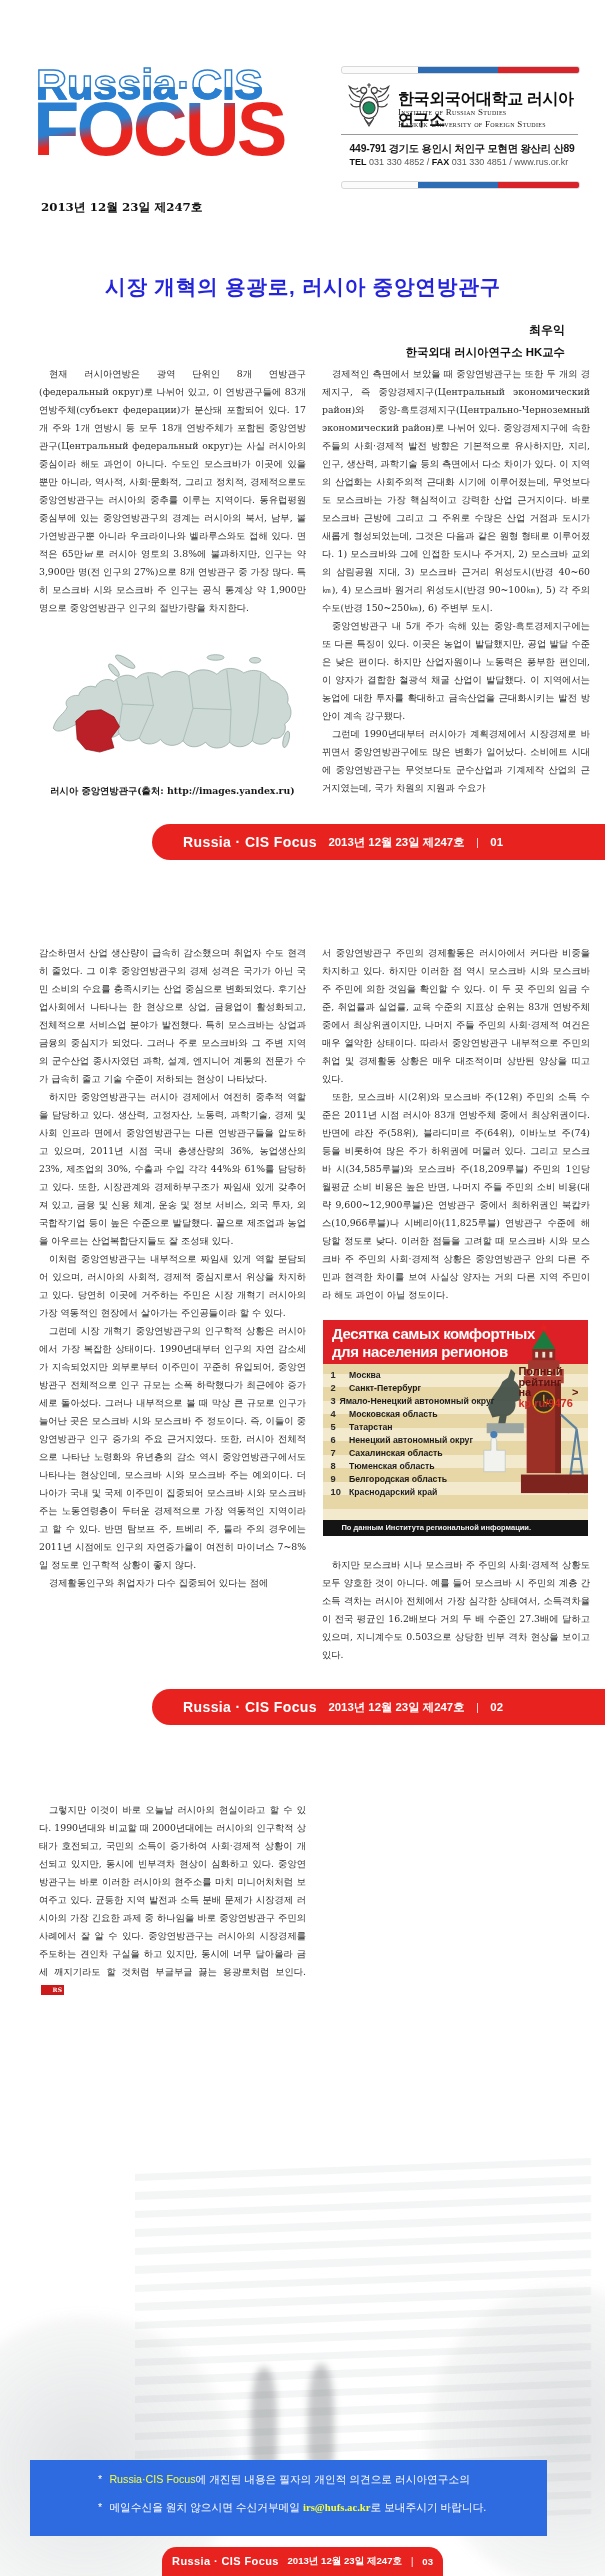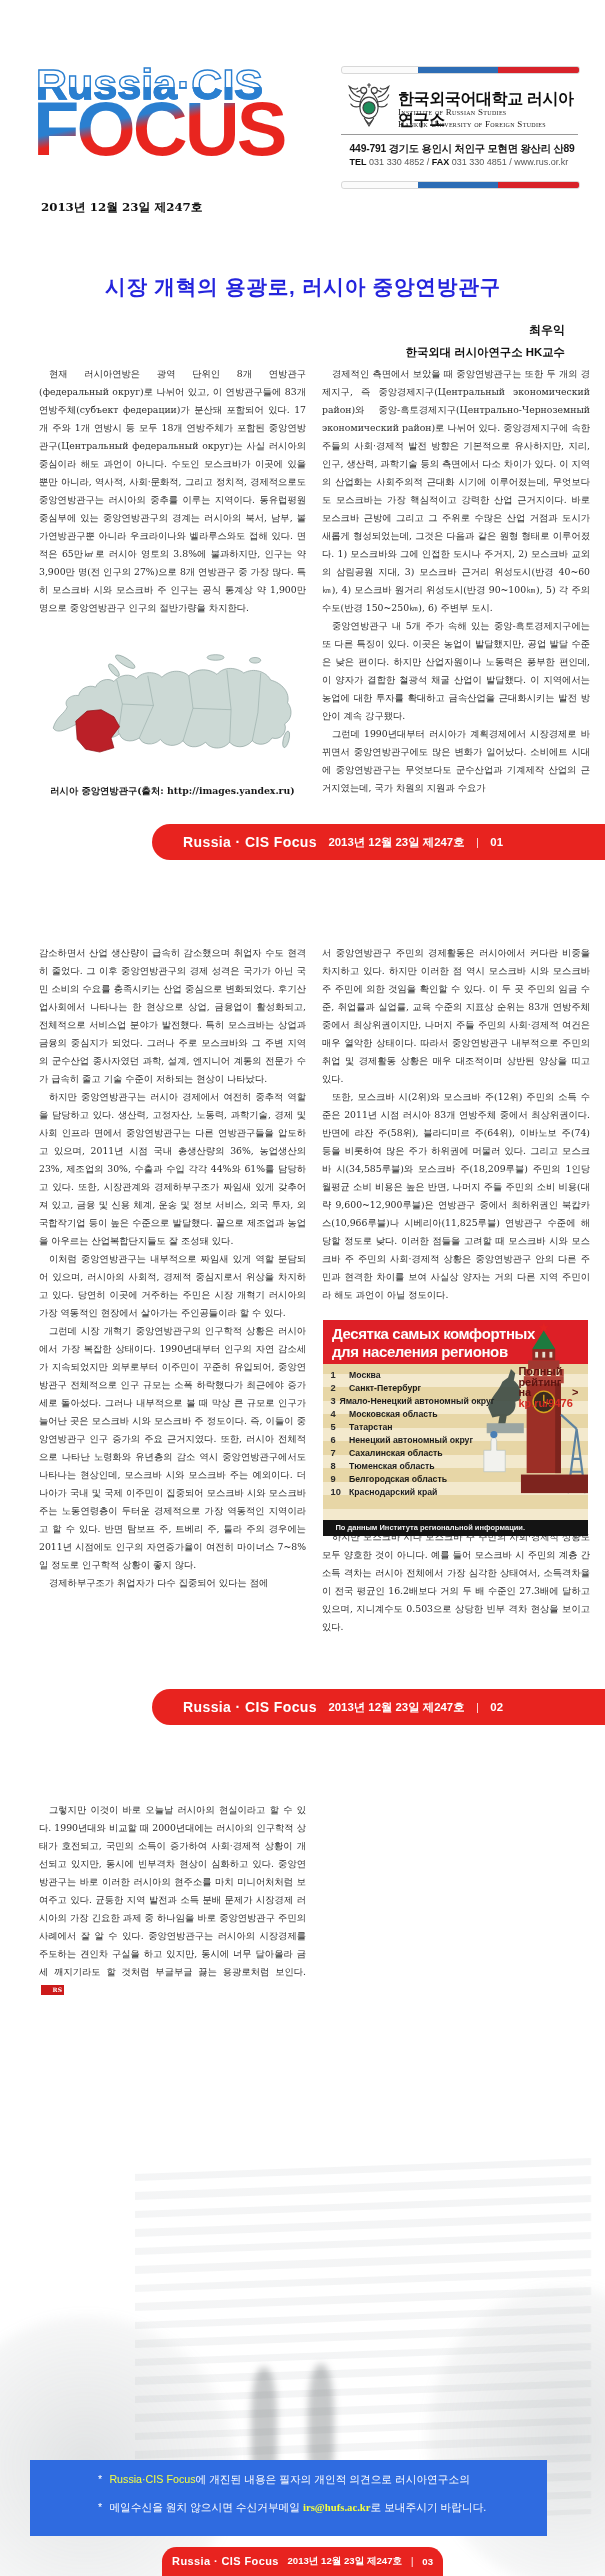--- a/index.html
+++ b/index.html
@@ -66,24 +66,24 @@
            color:#fff;font-weight:800;font-size:15px;line-height:18px;letter-spacing:-0.4px;padding:5px 0 0 8.6px;box-sizing:border-box;}
   .rk-art{position:absolute;right:0;top:0;z-index:2;}
   .rk-list{position:absolute;left:7.1px;top:48px;margin:0;padding:0;list-style:none;z-index:3;width:164px;}
   .rk-list li{display:flex;height:13px;align-items:center;}
   .rk-n{width:18.5px;font-weight:800;font-size:9.3px;color:#2c2c2c;}
   .rk-name{font-size:8.7px;font-weight:700;color:#1c1c1c;white-space:nowrap;}
   .rk-promo{position:absolute;right:10px;top:46px;width:60px;z-index:4;font-size:11px;line-height:10.7px;
             font-weight:800;color:#5e1410;}
   .rk-promo .url{color:#d42a22;}
   .rk-src{position:absolute;left:0;bottom:0;width:100%;height:15.7px;background:#141414;z-index:5;
-          color:#f0f0f0;font-size:7.5px;font-weight:700;line-height:15.7px;padding-left:12px;box-sizing:border-box;}
+          color:#f0f0f0;font-size:7.5px;font-weight:700;line-height:15.7px;padding-left:18px;box-sizing:border-box;}
   .rk-caption{position:absolute;left:0;top:574px;width:100%;text-align:center;font-size:9.3px;font-weight:bold;
               color:#1a1a1a;font-family:"DejaVu Serif","Liberation Serif",serif;}
-  #p2r-last{position:absolute;left:0;top:584px;width:268px;}
+  #p2r-last{position:absolute;left:0;top:612px;width:268px;}
 
   
   .endmark{display:inline-block;background:#cc1a1a;color:#fff;font-size:6px;font-weight:bold;
            line-height:9.3px;padding:0 1.4px;margin-left:2.1px;vertical-align:0.7px;letter-spacing:0.4px;}
 
   
   .footbar{position:absolute;background:#e8231f;color:#fff;display:flex;align-items:center;gap:11.4px;}
   .fb-side{left:152px;right:0;height:36px;border-radius:19px 0 0 19px;padding-left:31px;}
   #foot1{top:824px;} #foot2{top:1689px;}
   #foot3{left:162px;top:2547px;width:281px;height:28.5px;border-radius:14.3px 14.3px 0 0;
@@ -205,21 +205,21 @@
     <span class="fb-issue">2013년 12월 23일 제247호</span>
     <span class="fb-sep">|</span>
     <span class="fb-page">01</span>
   </div>
 
   <div class="col" id="p2-left">
     <p class="noind">감소하면서 산업 생산량이 급속히 감소했으며 취업자 수도 현격히 줄었다. 그 이후 중앙연방관구의 경제 성격은 국가가 아닌 국민 소비의 수요를 충족시키는 산업 중심으로 변화되었다. 후기산업사회에서 나타나는 한 현상으로 상업, 금융업이 활성화되고, 전체적으로 서비스업 분야가 발전했다. 특히 모스크바는 상업과 금융의 중심지가 되었다. 그러나 주로 모스크바와 그 주변 지역의 군수산업 종사자였던 과학, 설계, 엔지니어 계통의 전문가 수가 급속히 줄고 기술 수준이 저하되는 현상이 나타났다.</p>
     <p>하지만 중앙연방관구는 러시아 경제에서 여전히 중추적 역할을 담당하고 있다. 생산력, 고정자산, 노동력, 과학기술, 경제 및 사회 인프라 면에서 중앙연방관구는 다른 연방관구들을 압도하고 있으며, 2011년 시점 국내 총생산량의 36%, 농업생산의 23%, 제조업의 30%, 수출과 수입 각각 44%와 61%를 담당하고 있다. 또한, 시장관계와 경제하부구조가 짜임새 있게 갖추어져 있고, 금융 및 신용 체계, 운송 및 정보 서비스, 외국 투자, 외국합작기업 등이 높은 수준으로 발달했다. 끝으로 제조업과 농업을 아우르는 산업복합단지들도 잘 조성돼 있다.</p>
     <p>이처럼 중앙연방관구는 내부적으로 짜임새 있게 역할 분담되어 있으며, 러시아의 사회적, 경제적 중심지로서 위상을 차지하고 있다. 당연히 이곳에 거주하는 주민은 시장 개혁기 러시아의 가장 역동적인 현장에서 살아가는 주인공들이라 할 수 있다.</p>
     <p>그런데 시장 개혁기 중앙연방관구의 인구학적 상황은 러시아에서 가장 복잡한 상태이다. 1990년대부터 인구의 자연 감소세가 지속되었지만 외부로부터 이주민이 꾸준히 유입되어, 중앙연방관구 전체적으로 인구 규모는 소폭 하락했다가 최근에야 증가세로 돌아섰다. 그러나 내부적으로 볼 때 막상 큰 규모로 인구가 늘어난 곳은 모스크바 시와 모스크바 주 정도이다. 즉, 이들이 중앙연방관구 인구 증가의 주요 근거지였다. 또한, 러시아 전체적으로 나타난 노령화와 유년층의 감소 역시 중앙연방관구에서도 나타나는 현상인데, 모스크바 시와 모스크바 주는 예외이다. 더 나아가 국내 및 국제 이주민이 집중되어 모스크바 시와 모스크바 주는 노동연령층이 두터운 경제적으로 가장 역동적인 지역이라고 할 수 있다. 반면 탐보프 주, 트베리 주, 툴라 주의 경우에는 2011년 시점에도 인구의 자연증가율이 여전히 마이너스 7~8%일 정도로 인구학적 상황이 좋지 않다.</p>
-    <p>경제하부구조가 취업자가 다수 집중되어 있다는 점에</p>
+    <p>경제활동인구와 취업자가 다수 집중되어 있다는 점에</p>
   </div>
 
   <div class="col" id="p2-right">
     <div class="flow">
       <p class="noind">서 중앙연방관구 주민의 경제활동은 러시아에서 커다란 비중을 차지하고 있다. 하지만 이러한 점 역시 모스크바 시와 모스크바 주 주민에 의한 것임을 확인할 수 있다. 이 두 곳 주민의 임금 수준, 취업률과 실업률, 교육 수준의 지표상 순위는 83개 연방주체 중에서 최상위권이지만, 나머지 주들 주민의 사회·경제적 여건은 매우 열악한 상태이다. 따라서 중앙연방관구 내부적으로 주민의 취업 및 경제활동 상황은 매우 대조적이며 상반된 양상을 띠고 있다.</p>
       <p>또한, 모스크바 시(2위)와 모스크바 주(12위) 주민의 소득 수준은 2011년 시점 러시아 83개 연방주체 중에서 최상위권이다. 반면에 랴잔 주(58위), 블라디미르 주(64위), 이바노보 주(74) 등을 비롯하여 많은 주가 하위권에 머물러 있다. 그리고 모스크바 시(34,585루블)와 모스크바 주(18,209루블) 주민의 1인당 월평균 소비 비용은 높은 반면, 나머지 주들 주민의 소비 비용(대략 9,600~12,900루블)은 연방관구 중에서 최하위권인 북캅카스(10,966루블)나 시베리아(11,825루블) 연방관구 수준에 해당할 정도로 낮다. 이러한 점들을 고려할 때 모스크바 시와 모스크바 주 주민의 사회·경제적 상황은 중앙연방관구 안의 다른 주민과 현격한 차이를 보여 사실상 양자는 거의 다른 지역 주민이라 해도 과언이 아닐 정도이다.</p>
     </div>
 
     <div class="rk-box">
       <div class="rk-head">

